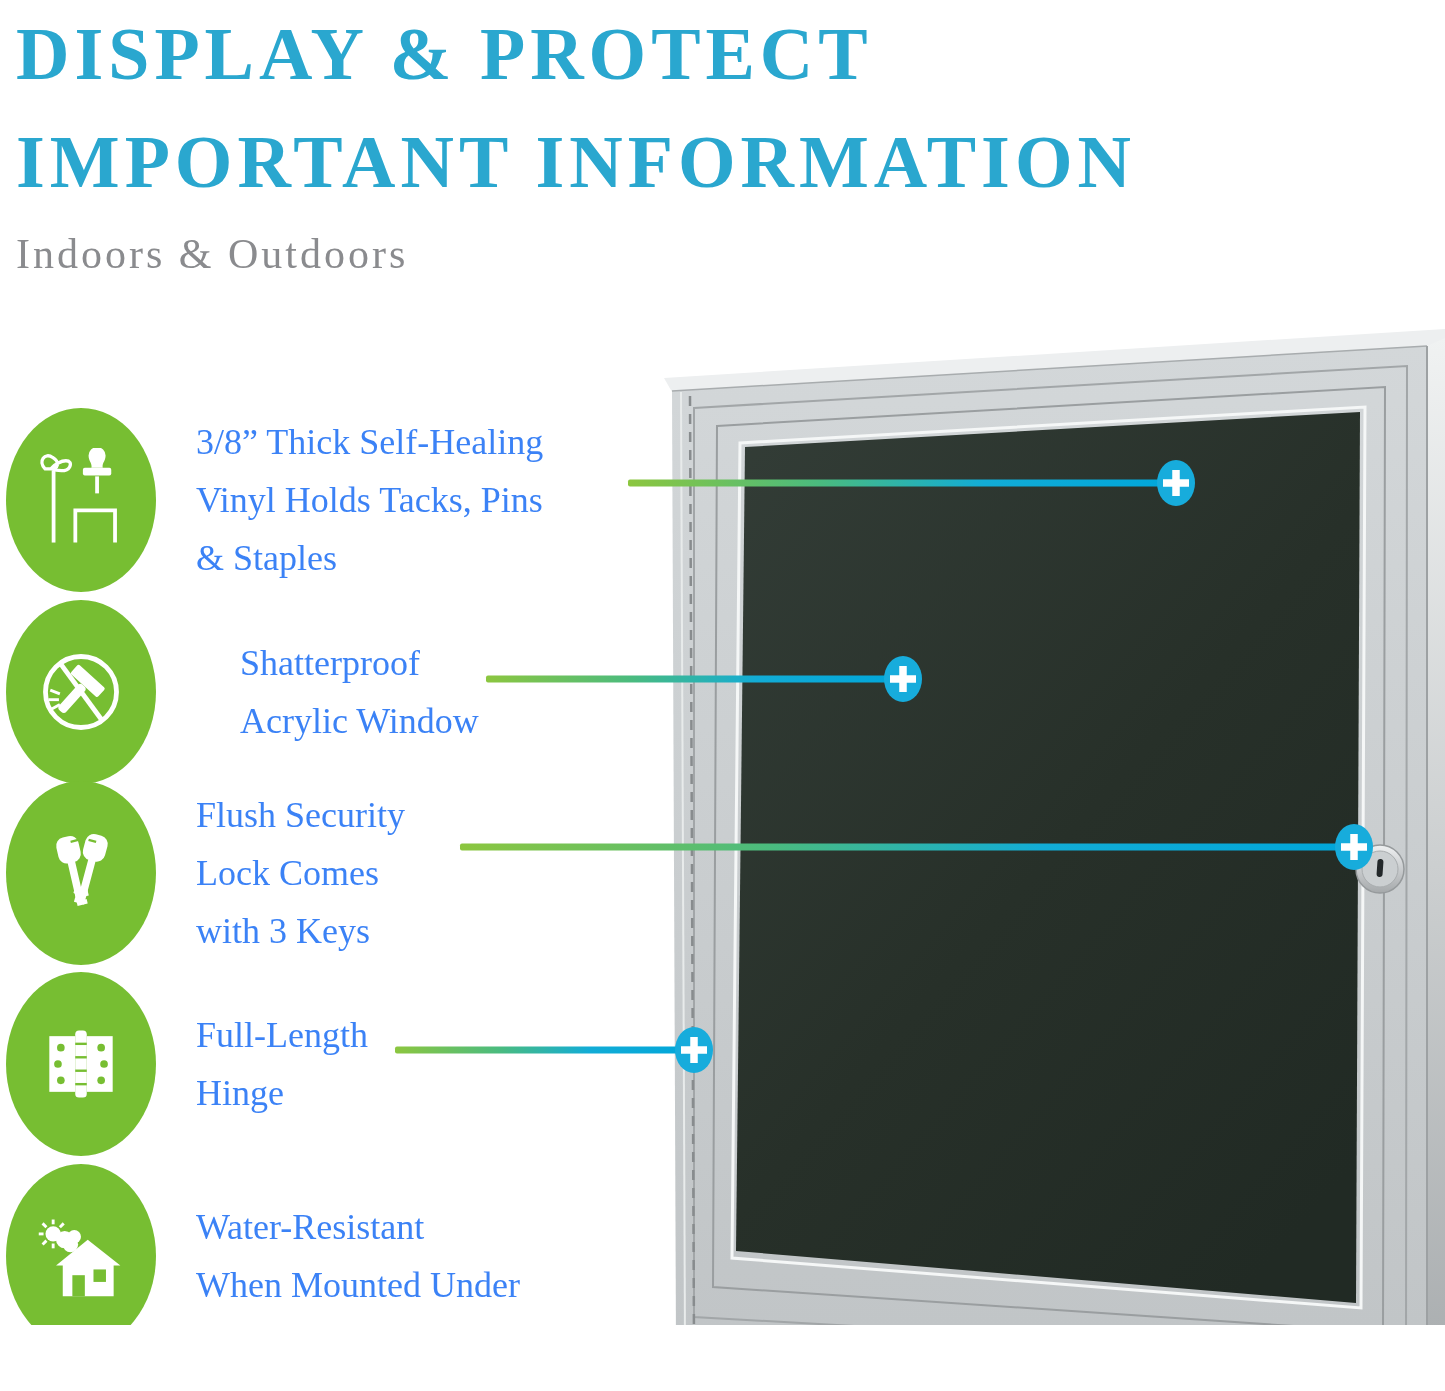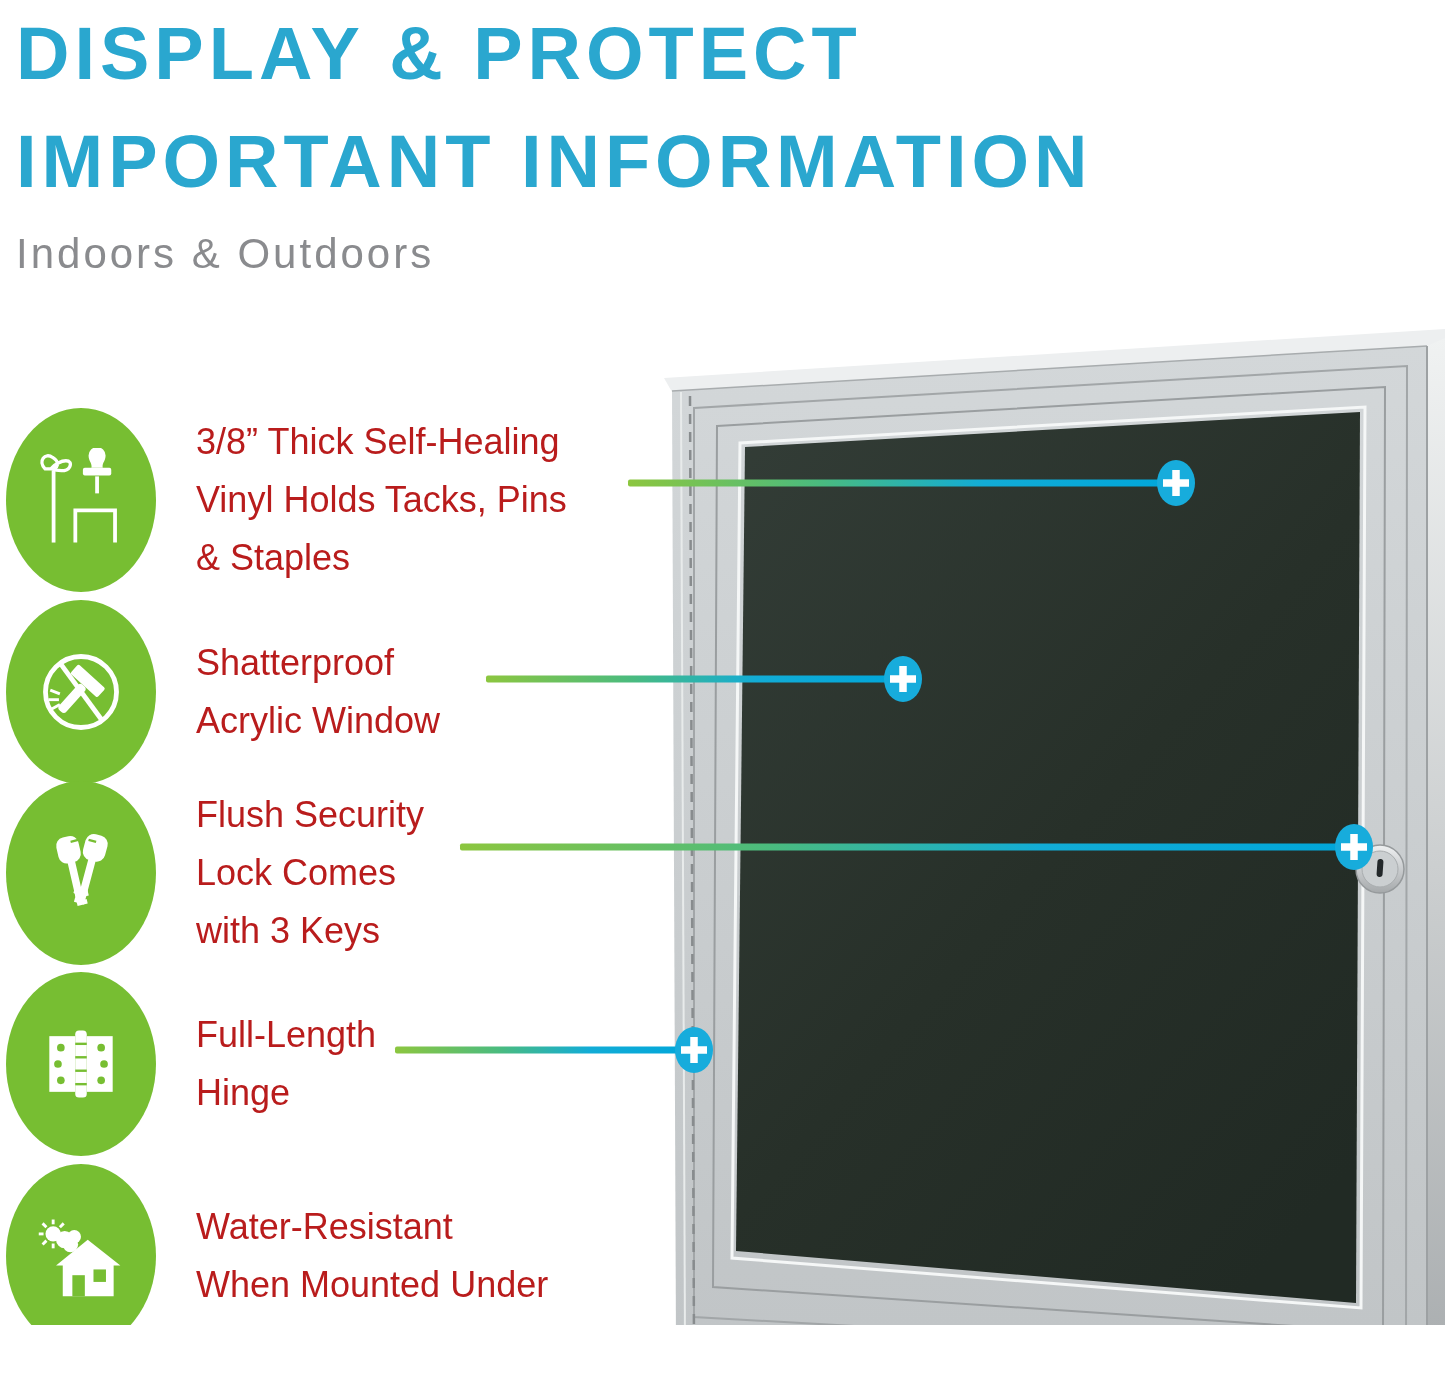--- a/index.html
+++ b/index.html
@@ -1,18 +1,18 @@
 <!DOCTYPE html>
 <html><head>
 <meta charset="utf-8">
 <style>
   html,body{margin:0;padding:0;background:#ffffff;}
   .canvas{
     position:relative;width:1445px;height:1325px;overflow:hidden;background:#ffffff;
-    font-family:Liberation Sans, sans-serif;
+    font-family:Liberation Serif, serif;
   }
   
   .header{position:absolute;left:16px;top:0;z-index:3;}
   .title{
     margin:0;padding:0;font-size:74px;font-weight:bold;letter-spacing:5px;
     line-height:108px;color:#2AA7CF;
   }
   .subtitle{
     margin-top:14px;font-size:42px;font-weight:400;letter-spacing:3px;color:#8A8B8E;
   }
@@ -22,21 +22,21 @@
   .features{list-style:none;margin:0;padding:0;}
   .feature{
     position:absolute;left:6px;display:flex;align-items:center;height:184px;z-index:2;
   }
   .icon-oval{
     flex:0 0 auto;width:150px;height:184px;border-radius:50%;
     background:#77BE32;display:flex;align-items:center;justify-content:center;
   }
   .icon-oval svg{display:block;}
   .feature-text{
-    margin:0 0 0 40px;font-size:36px;line-height:58px;color:#b91c1c;font-weight:400;
+    margin:0 0 0 40px;font-size:36px;line-height:58px;color:#3b82f6;font-weight:400;
   }
 </style>
 </head>
 <body>
 
 <div class="canvas">
 
   <svg class="board-svg" width="1445" height="1391" viewBox="0 0 1445 1391">
     <defs>
       <linearGradient id="frameGrad" x1="0" y1="0" x2="0" y2="1">
@@ -138,21 +138,21 @@
           <polyline points="44,100 44,66 86,66 86,100" stroke="#fff" stroke-width="4" fill="none"></polyline>
         </svg>
       </span>
       <p class="feature-text">
         <span>3/8” Thick Self-Healing</span><br>
         <span>Vinyl Holds Tacks, Pins</span><br>
         <span>&amp; Staples</span>
       </p>
     </li>
 
-    <li class="feature" style="top:600px;">
+    <li class="feature" style="top:600px;gap:44px;">
       <span class="icon-oval">
         <svg width="96" height="96" viewBox="0 0 100 100" fill="none">
           <circle cx="50" cy="50" r="37" stroke="#fff" stroke-width="5"></circle>
           <g transform="rotate(42 52 44)">
             <rect x="33" y="30" width="38" height="13" rx="2" fill="#fff"></rect>
             <rect x="47" y="43" width="10" height="36" rx="4" fill="#fff"></rect>
           </g>
           <line x1="29" y1="21" x2="73" y2="81" stroke="#fff" stroke-width="5"></line>
           <g stroke="#fff" stroke-width="3">
             <line x1="18" y1="48" x2="28" y2="52"></line>

